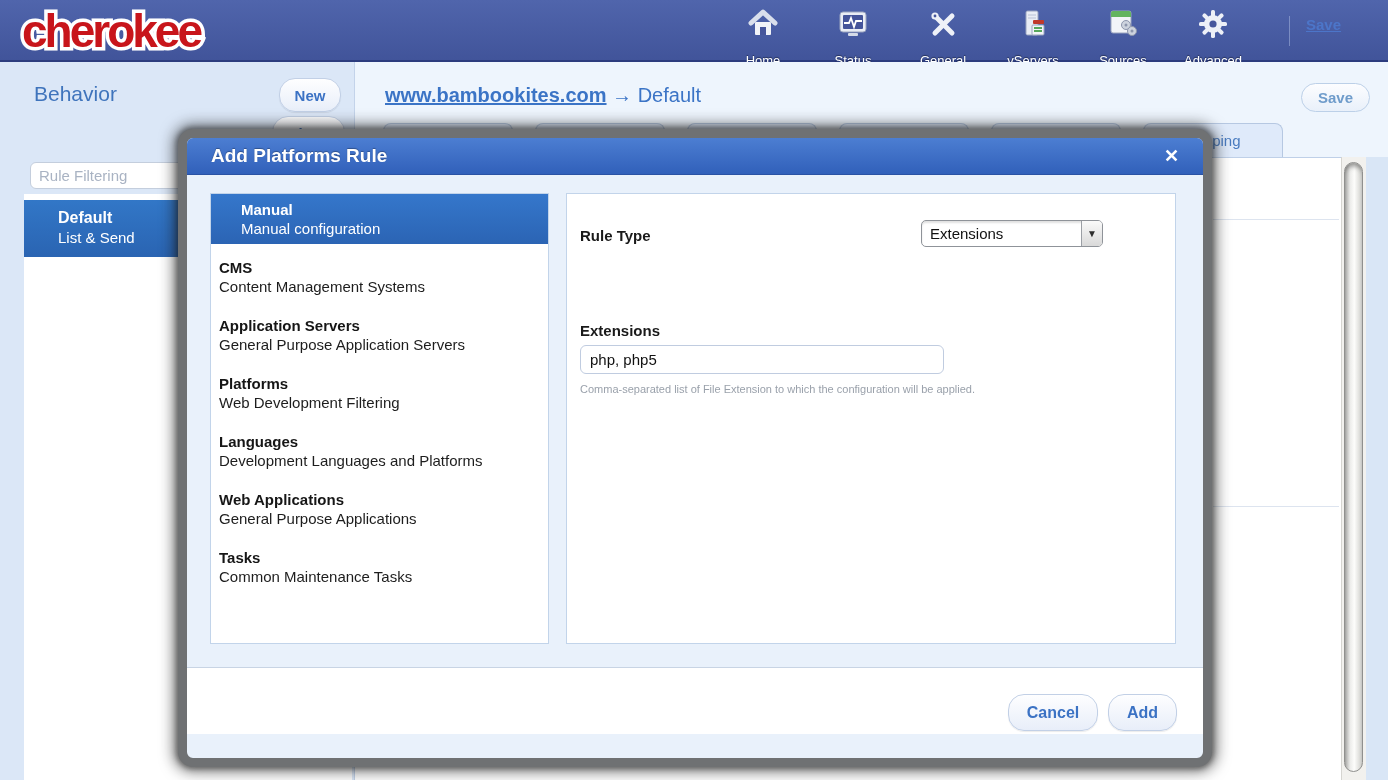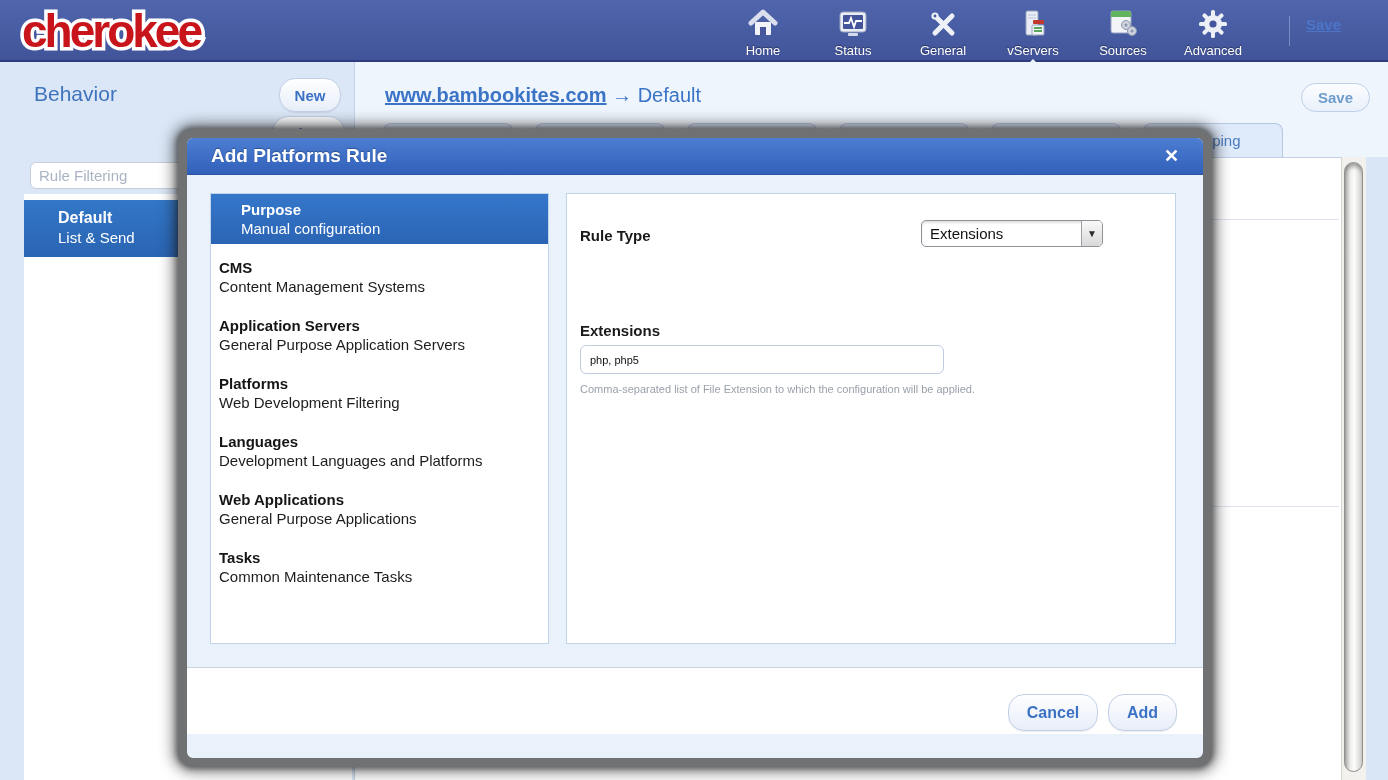--- a/index.html
+++ b/index.html
@@ -8,21 +8,21 @@
   #app { position:relative; width:1388px; height:780px; overflow:hidden; }
 
   
   .topnav { position:absolute; left:0; top:0; width:1388px; height:62px;
     background:linear-gradient(#5065ac,#41549a); border-bottom:2px solid #2c3c7e; }
   .logo { position:absolute; left:18px; top:2px; }
   .nav-items { position:absolute; left:730px; top:6px; display:flex; gap:24px; }
   .nav-item { display:flex; flex-direction:column; align-items:center; width:66px;
     cursor:pointer; position:relative; }
   .nav-item .ni-icon { height:36px; display:flex; align-items:center; }
-  .nav-item .ni-label { color:#fff; font-size:13px; text-shadow:0 -1px 1px rgba(0,0,0,.45); margin-top:1px; }
+  .nav-item .ni-label { color:#fff; font-size:13px; text-shadow:0 -1px 1px rgba(0,0,0,.45); margin-top:11px; }
   .nav-item.active::after { content:""; position:absolute; bottom:-8px; left:50%;
     margin-left:-7px; border-left:7px solid transparent; border-right:7px solid transparent;
     border-bottom:7px solid #eef4fc; }
   .nav-sep { position:absolute; left:1289px; top:16px; width:1px; height:30px; background:rgba(173,190,228,.5); }
   .save-link { position:absolute; left:1306px; top:16px; color:#4d7ad0; font-weight:bold;
     font-size:15px; text-decoration:underline; opacity:.85; cursor:pointer; }
 
   
   .sidebar { position:absolute; left:0; top:62px; width:355px; height:718px;
     background:#dbe7f7; border-right:1px solid #c3d3ea; }
@@ -91,21 +91,21 @@
   .rt-label { left:13px; top:33px; }
   .ext-label { left:13px; top:128px; }
   .select { position:absolute; left:354px; top:26px; width:182px; height:27px;
     border:1px solid #8f9399; border-radius:5px; background:#fff; display:flex;
     align-items:center; cursor:pointer; box-shadow:inset 0 2px 2px rgba(0,0,0,.12); }
   .select .sel-text { font-size:15px; color:#111; margin-left:8px; flex:1; }
   .select .sel-arrow { width:21px; height:25px; border-left:1px solid #9b9fa5; border-radius:0 4px 4px 0;
     background:linear-gradient(#fafafa,#d9d9d9); display:flex; align-items:center;
     justify-content:center; font-size:10px; color:#2c2c2c; }
   .ext-input { position:absolute; left:13px; top:151px; width:364px; height:29px;
-    border:1px solid #c0cce0; border-radius:6px; padding:0 9px; font-size:11px;
+    border:1px solid #c0cce0; border-radius:6px; padding:0 9px; font-size:15px;
     font-family:"Liberation Sans",sans-serif; color:#111; background:#fff; }
   .ext-help { position:absolute; left:13px; top:189px; font-size:11px; color:#9aa1ab; }
   .modal-footer { position:absolute; left:0; top:529px; width:1016px; height:67px;
     background:#fff; border-top:1px solid #c8d4e4; }
   .cancel-btn { position:absolute; left:821px; top:26px; width:90px; height:37px; font-size:16px; }
   .add-btn { position:absolute; left:921px; top:26px; width:69px; height:37px; font-size:16px; }
 
   svg text { font-family:"Liberation Sans",sans-serif; }
 </style>
 </head>
@@ -251,21 +251,21 @@
   <div class="modal">
     <div class="modal-header">
       <span class="modal-title">Add Platforms Rule</span>
       <span class="modal-close">✕</span>
     </div>
 
     <div class="modal-body">
 
       <div class="cat-box">
         <div class="cat-item selected">
-          <div class="ct">Purpose</div>
+          <div class="ct">Manual</div>
           <div class="cs">Manual configuration</div>
         </div>
         <div class="cat-item">
           <div class="ct">CMS</div>
           <div class="cs">Content Management Systems</div>
         </div>
         <div class="cat-item">
           <div class="ct">Application Servers</div>
           <div class="cs">General Purpose Application Servers</div>
         </div>

